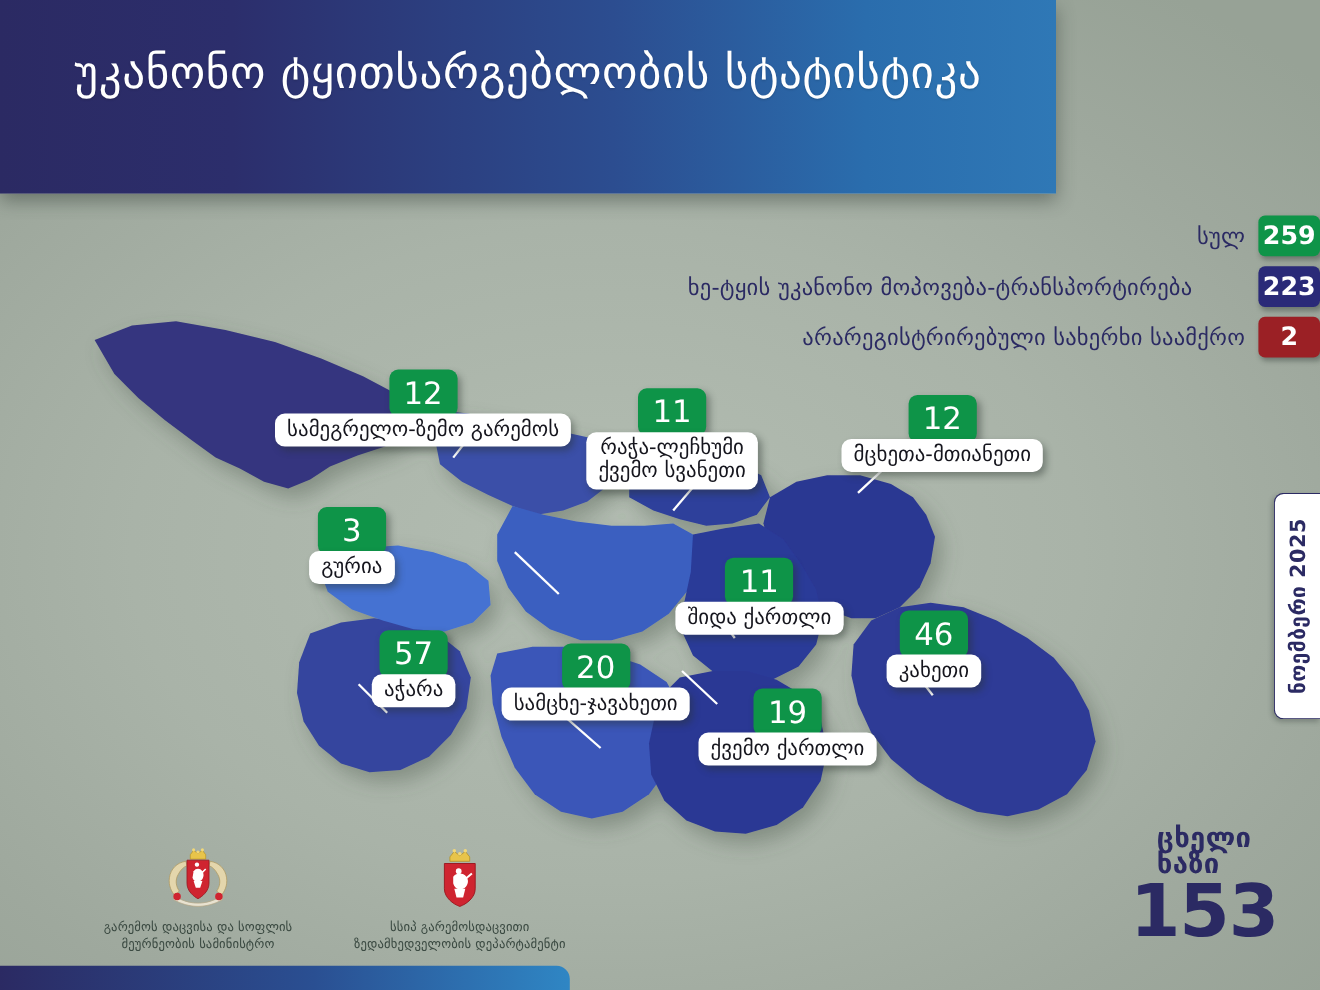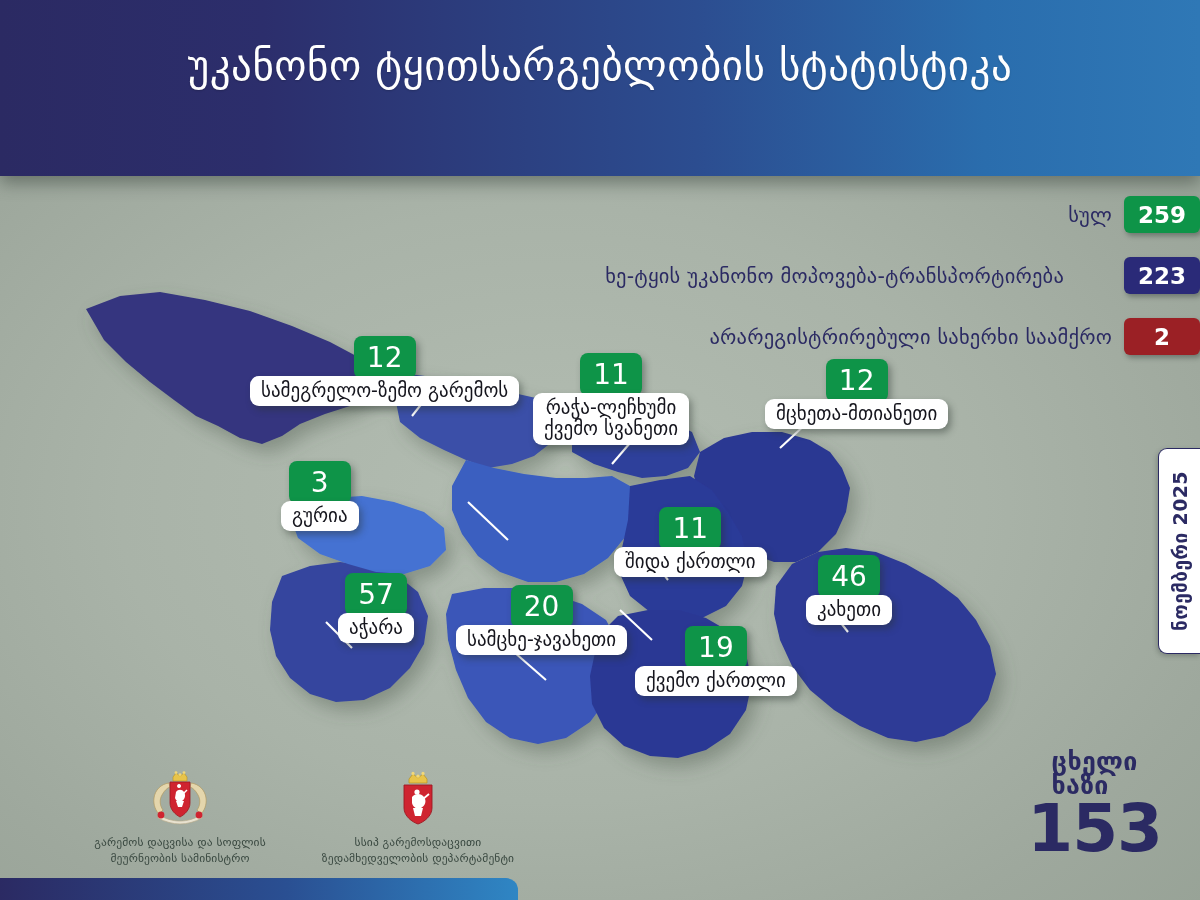--- a/index.html
+++ b/index.html
@@ -11,48 +11,48 @@
   #page {
     position: relative;
     width: 1200px; height: 900px;
     background: radial-gradient(ellipse 900px 620px at 46% 56%, #b3bdb2 0%, #a9b3a8 48%, #9ea89d 78%, #97a296 100%);
     overflow: hidden;
   }
 
   
   #header {
     position: absolute; left: 0; top: 0;
-    width: 1200px; height: 176px;
+    width: 960px; height: 176px;
     background: linear-gradient(90deg, #2b2a63 0%, #2c2e6c 22%, #2c4d90 58%, #2a6dad 82%, #2f78b6 100%);
     box-shadow: 0 7px 16px rgba(40,50,45,0.45);
     display: flex; align-items: center; justify-content: center;
   }
   #header-title {
     color: #ffffff;
     font-size: 41px;
     letter-spacing: 0.5px;
     font-weight: 400;
     text-align: center;
     line-height: 1.1;
     padding-bottom: 42px;
     text-shadow: 0 1px 2px rgba(0,0,0,0.18);
   }
 
   
   #legend {
     position: absolute; right: 0px; top: 196px;
-    display: flex; flex-direction: column; align-items: flex-end; gap: 24px;
+    display: flex; flex-direction: column; align-items: flex-end; gap: 9px;
   }
   .legend-row { display: flex; align-items: center; gap: 12px; }
   .legend-label {
     color: #2b2a63; font-size: 20.5px; white-space: nowrap;
     text-align: right; letter-spacing: 0.2px;
   }
   .legend-badge {
-    width: 76px; height: 37px; border-radius: 6px;
+    width: 56px; height: 37px; border-radius: 6px;
     color: #fff; font-size: 23px; font-weight: 700;
     display: flex; align-items: center; justify-content: center;
     box-shadow: 2px 3px 5px rgba(40,50,45,0.4);
   }
   .badge-total  { background: #0e9448; }
   .badge-transport { background: #2a2a78; margin-left: 48px; }
   .badge-sawmill { background: #9b2025; }
 
   
   #date-tab {

